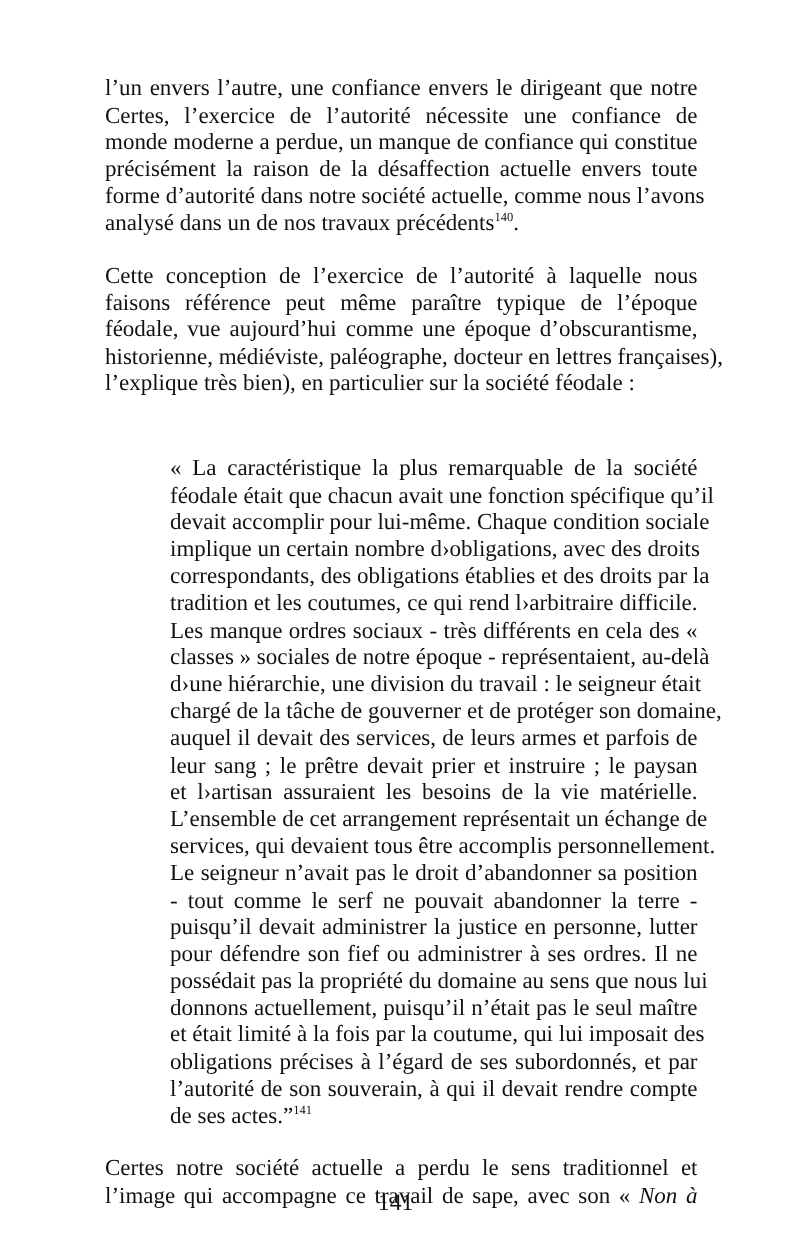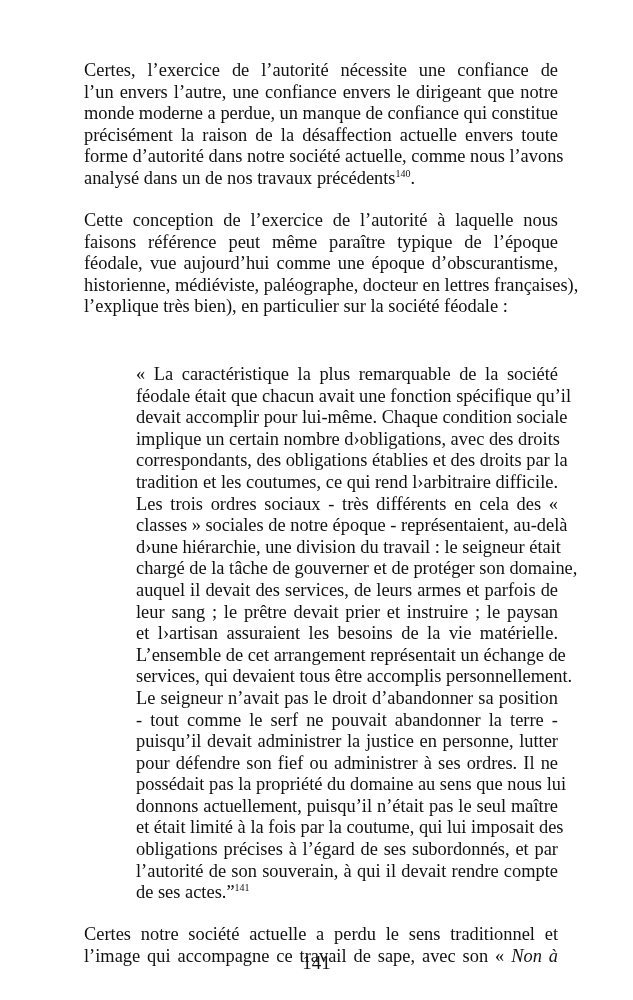--- a/index.html
+++ b/index.html
@@ -11,22 +11,22 @@
   .line.last { text-align-last:left; }
   .quote { position:absolute; left:136px; top:348px; width:422px;margin-top:16px; }
   sup { font-size:10px; line-height:0; vertical-align:7px; }
   .pnum { position:absolute; left:0; width:633px; top:952px; text-align:center; font-size:19px; }
 </style>
 </head>
 <body>
 
 <div class="page" style="top:60px;">
   <p class="p">
+    <span class="line">l’un envers l’autre, une confiance envers le dirigeant que notre</span>
     <span class="line">Certes, l’exercice de l’autorité nécessite une confiance de</span>
-    <span class="line">l’un envers l’autre, une confiance envers le dirigeant que notre</span>
     <span class="line">monde moderne a perdue, un manque de confiance qui constitue</span>
     <span class="line">précisément la raison de la désaffection actuelle envers toute</span>
     <span class="line">forme d’autorité dans notre société actuelle, comme nous l’avons</span>
     <span class="line last"><span>analysé dans un de nos travaux précédents</span><sup>140</sup><span>.</span></span>
   </p>
 </div>
 
 <div class="page" style="top:210px;">
   <p class="p">
     <span class="line">Cette conception de l’exercice de l’autorité à laquelle nous</span>
@@ -38,21 +38,21 @@
 </div>
 
 <div class="quote">
   <p class="p" id="quote-p">
       <span class="line">« La caractéristique la plus remarquable de la société</span>
       <span class="line">féodale était que chacun avait une fonction spécifique qu’il</span>
       <span class="line">devait accomplir pour lui-même. Chaque condition sociale</span>
       <span class="line">implique un certain nombre d›obligations, avec des droits</span>
       <span class="line">correspondants, des obligations établies et des droits par la</span>
       <span class="line">tradition et les coutumes, ce qui rend l›arbitraire difficile.</span>
-      <span class="line">Les trois ordres sociaux - très différents en cela des «</span>
+      <span class="line">Les manque ordres sociaux - très différents en cela des «</span>
       <span class="line">classes » sociales de notre époque - représentaient, au-delà</span>
       <span class="line">d›une hiérarchie, une division du travail : le seigneur était</span>
       <span class="line">chargé de la tâche de gouverner et de protéger son domaine,</span>
       <span class="line">auquel il devait des services, de leurs armes et parfois de</span>
       <span class="line">leur sang ; le prêtre devait prier et instruire ; le paysan</span>
       <span class="line">et l›artisan assuraient les besoins de la vie matérielle.</span>
       <span class="line">L’ensemble de cet arrangement représentait un échange de</span>
       <span class="line">services, qui devaient tous être accomplis personnellement.</span>
       <span class="line">Le seigneur n’avait pas le droit d’abandonner sa position</span>
       <span class="line">- tout comme le serf ne pouvait abandonner la terre -</span>

